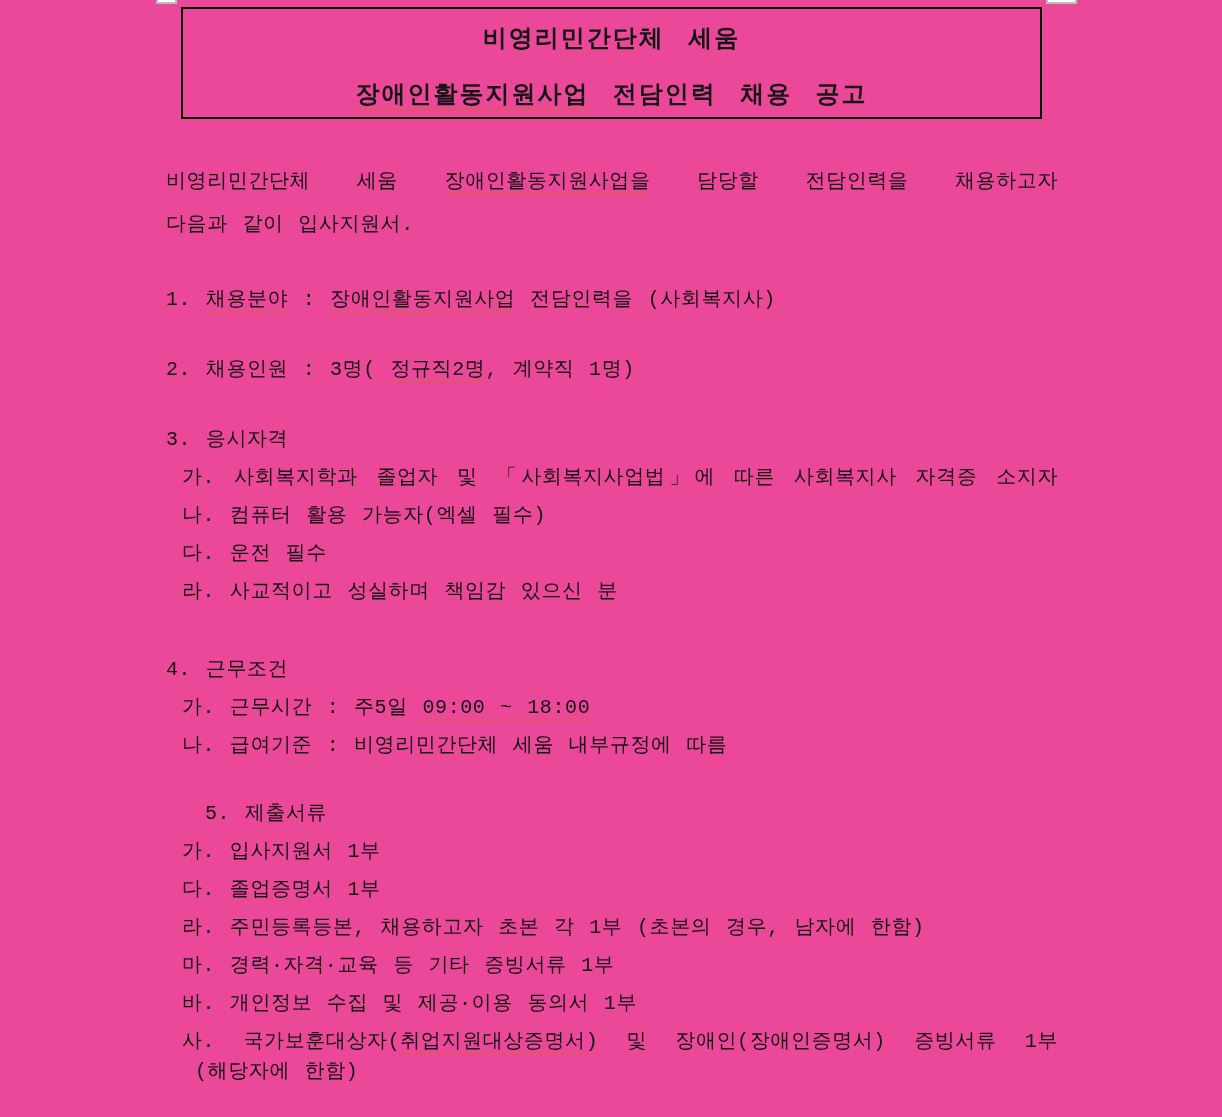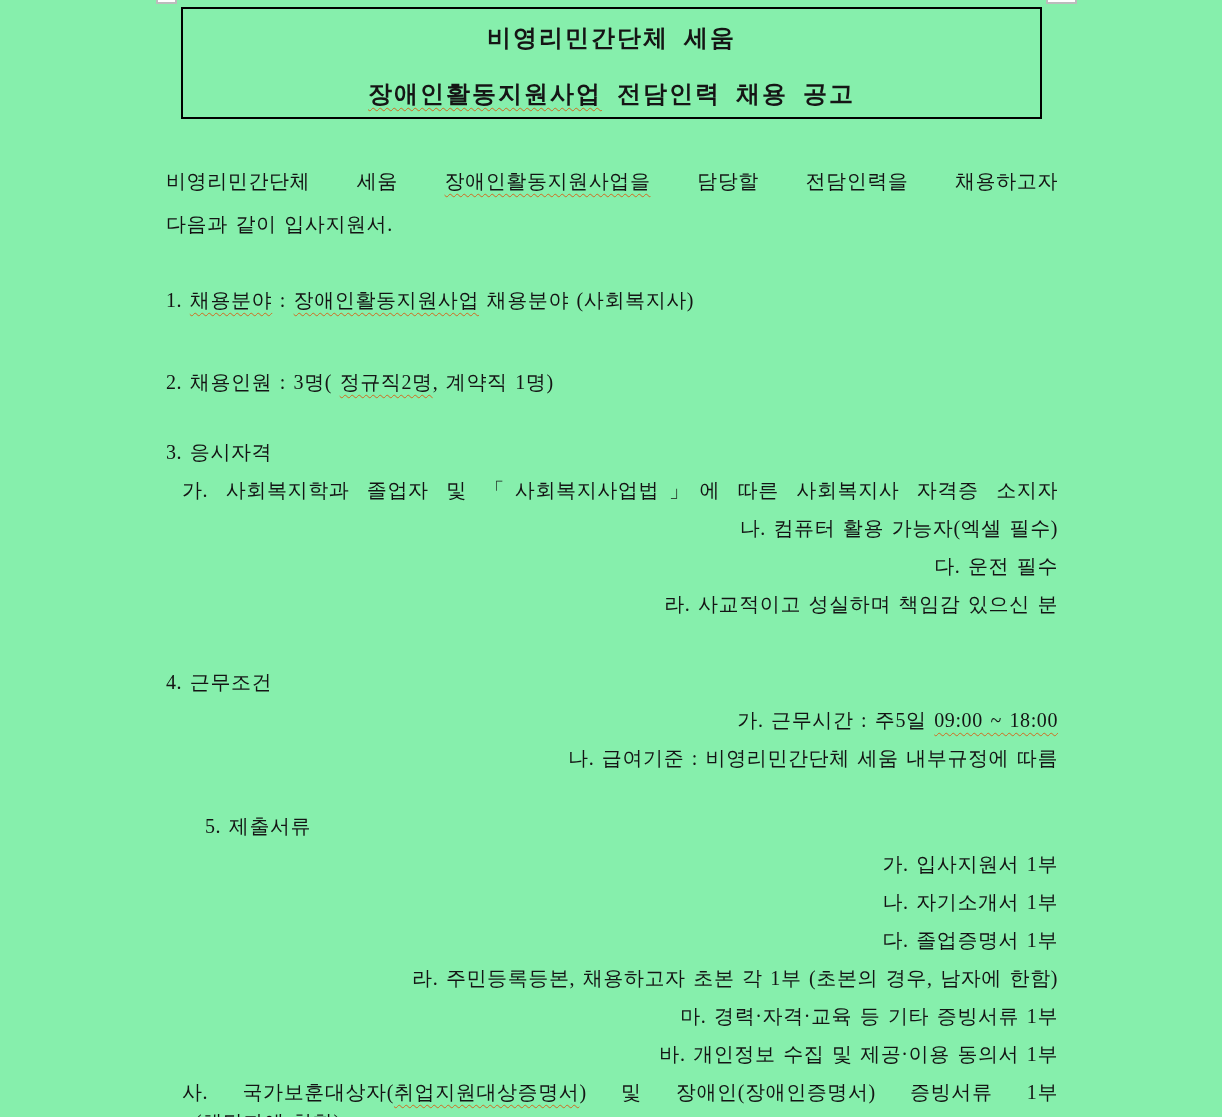--- a/index.html
+++ b/index.html
@@ -1,23 +1,23 @@
 <!DOCTYPE html>
 <html><head>
 <meta charset="utf-8">
 <style>
   * { margin: 0; padding: 0; box-sizing: border-box; }
   html, body { background: #ffffff; }
   .page {
     position: relative;
     width: 1222px;
     height: 1117px;
-    background: #86efac;
+    background: #ec4899;
     overflow: hidden;
-    font-family: Liberation Serif, serif;
+    font-family: Liberation Mono, monospace;
     color: #111111;
   }
 
   
   .edge-artifact {
     position: absolute;
     top: -4px;
     height: 8px;
     border: 2px solid #bcbcbc;
     background: #ffffff;
@@ -52,27 +52,27 @@
     left: 166px;
     top: 160px;
     width: 892px;
     font-size: 20px;
     letter-spacing: 0.6px;
     word-spacing: 2px;
     color: #141414;
   }
   .intro-line { line-height: 43px; }
   .ln { line-height: 38px; }
-  .sub { padding-left: 16px; text-align: right; }
+  .sub { padding-left: 16px; }
   .cont { padding-left: 29px; }
 
   .jfull { text-align: justify; text-align-last: justify; }
 
   .mt-sec1 { margin-top: 35px; }
-  .mt-sec  { margin-top: 44px; }
+  .mt-sec  { margin-top: 32px; }
   .mt-sec3 { margin-top: 32px; }
   .mt-sec4 { margin-top: 40px; }
   .mt-sec5 { margin-top: 30px; margin-left: 39px; }
   .mt-cont { margin-top: -8px; }
 
   
   .sq {
     text-decoration-line: underline;
     text-decoration-style: wavy;
     text-decoration-color: #d2691e;
@@ -91,37 +91,36 @@
   <div class="title-box">
     <div>비영리민간단체 세움</div>
     <div><span class="sq">장애인활동지원사업</span><span> 전담인력 채용 공고</span></div>
   </div>
 
   <div class="content">
 
     <div class="intro-line jfull"><span>비영리민간단체 세움 </span><span class="sq">장애인활동지원사업을</span><span> 담당할 전담인력을 채용하고자</span></div>
     <div class="intro-line">다음과 같이 입사지원서.</div>
 
-    <div class="ln mt-sec1"><span>1. </span><span class="sq">채용분야</span><span> : </span><span class="sq">장애인활동지원사업</span><span> 채용분야 (사회복지사)</span></div>
+    <div class="ln mt-sec1"><span>1. </span><span class="sq">채용분야</span><span> : </span><span class="sq">장애인활동지원사업</span><span> 전담인력을 (사회복지사)</span></div>
 
     <div class="ln mt-sec"><span>2. 채용인원 : 3명( </span><span class="sq">정규직2명</span><span>, 계약직 1명)</span></div>
 
     <div class="ln mt-sec3">3. 응시자격</div>
     <div class="ln sub jfull">가. 사회복지학과 졸업자 및 「사회복지사업법」에 따른 사회복지사 자격증 소지자</div>
     <div class="ln sub">나. 컴퓨터 활용 가능자(엑셀 필수)</div>
     <div class="ln sub">다. 운전 필수</div>
     <div class="ln sub">라. 사교적이고 성실하며 책임감 있으신 분</div>
 
     <div class="ln mt-sec4">4. 근무조건</div>
     <div class="ln sub"><span>가. 근무시간 : 주5일 </span><span class="sq">09:00 ~ 18:00</span></div>
     <div class="ln sub">나. 급여기준 : 비영리민간단체 세움 내부규정에 따름</div>
 
     <div class="ln mt-sec5">5. 제출서류</div>
     <div class="ln sub">가. 입사지원서 1부</div>
-    <div class="ln sub">나. 자기소개서 1부</div>
     <div class="ln sub">다. 졸업증명서 1부</div>
     <div class="ln sub">라. 주민등록등본, 채용하고자 초본 각 1부 (초본의 경우, 남자에 한함)</div>
     <div class="ln sub">마. 경력·자격·교육 등 기타 증빙서류 1부</div>
     <div class="ln sub">바. 개인정보 수집 및 제공·이용 동의서 1부</div>
     <div class="ln sub jfull"><span>사. 국가보훈대상자(</span><span class="sq">취업지원대상증명서</span><span>) 및 장애인(장애인증명서) 증빙서류 1부</span></div>
     <div class="ln cont mt-cont">(해당자에 한함)</div>
 
   </div>
 </div>
 

